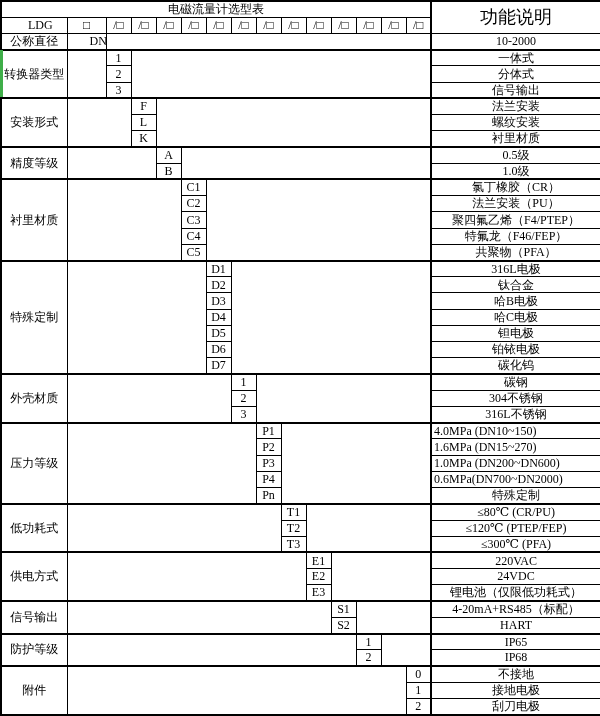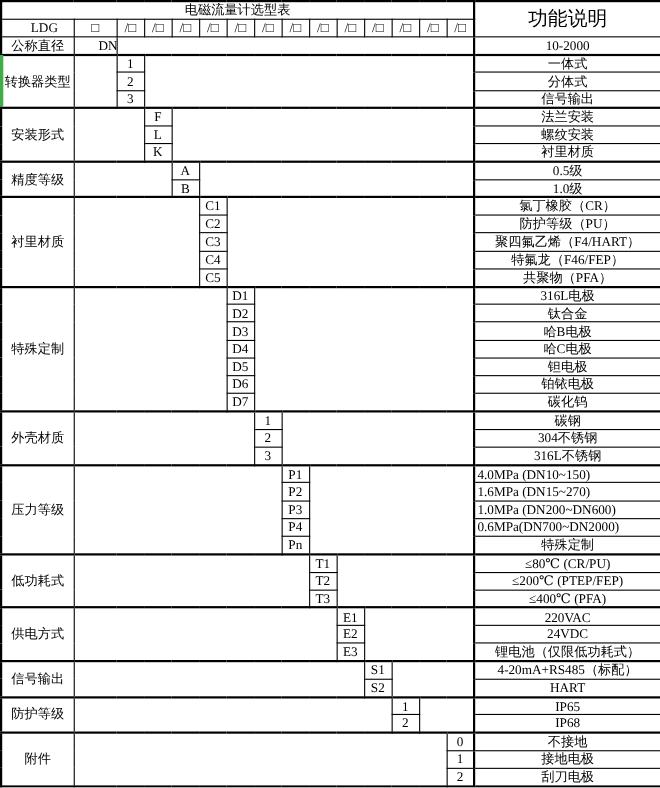--- a/index.html
+++ b/index.html
@@ -121,25 +121,25 @@
 
   <tr class="sec-top">
     <td rowspan="5" class="label-cell">衬里材质</td>
     <td rowspan="5" colspan="4"></td>
     <td>C1</td>
     <td rowspan="5" colspan="9"></td>
     <td class="fcol">氯丁橡胶（CR）</td>
   </tr>
   <tr>
         <td>C2</td>
-      <td class="fcol">防护等级（PU）</td>
+      <td class="fcol">法兰安装（PU）</td>
       </tr>
   <tr>
         <td>C3</td>
-      <td class="fcol">聚四氟乙烯（F4/HART）</td>
+      <td class="fcol">聚四氟乙烯（F4/PTEP）</td>
       </tr>
   <tr>
         <td>C4</td>
       <td class="fcol">特氟龙（F46/FEP）</td>
       </tr>
   <tr>
         <td>C5</td>
       <td class="fcol">共聚物（PFA）</td>
       </tr>
 
@@ -217,25 +217,25 @@
 
   <tr class="sec-top">
     <td rowspan="3" class="label-cell">低功耗式</td>
     <td rowspan="3" colspan="8"></td>
     <td>T1</td>
     <td rowspan="3" colspan="5"></td>
     <td class="fcol">≤80℃ (CR/PU)</td>
   </tr>
   <tr>
         <td>T2</td>
-      <td class="fcol">≤200℃ (PTEP/FEP)</td>
+      <td class="fcol">≤120℃ (PTEP/FEP)</td>
       </tr>
   <tr>
         <td>T3</td>
-      <td class="fcol">≤400℃ (PFA)</td>
+      <td class="fcol">≤300℃ (PFA)</td>
       </tr>
 
   <tr class="sec-top">
     <td rowspan="3" class="label-cell">供电方式</td>
     <td rowspan="3" colspan="9"></td>
     <td>E1</td>
     <td rowspan="3" colspan="4"></td>
     <td class="fcol">220VAC</td>
   </tr>
   <tr>

